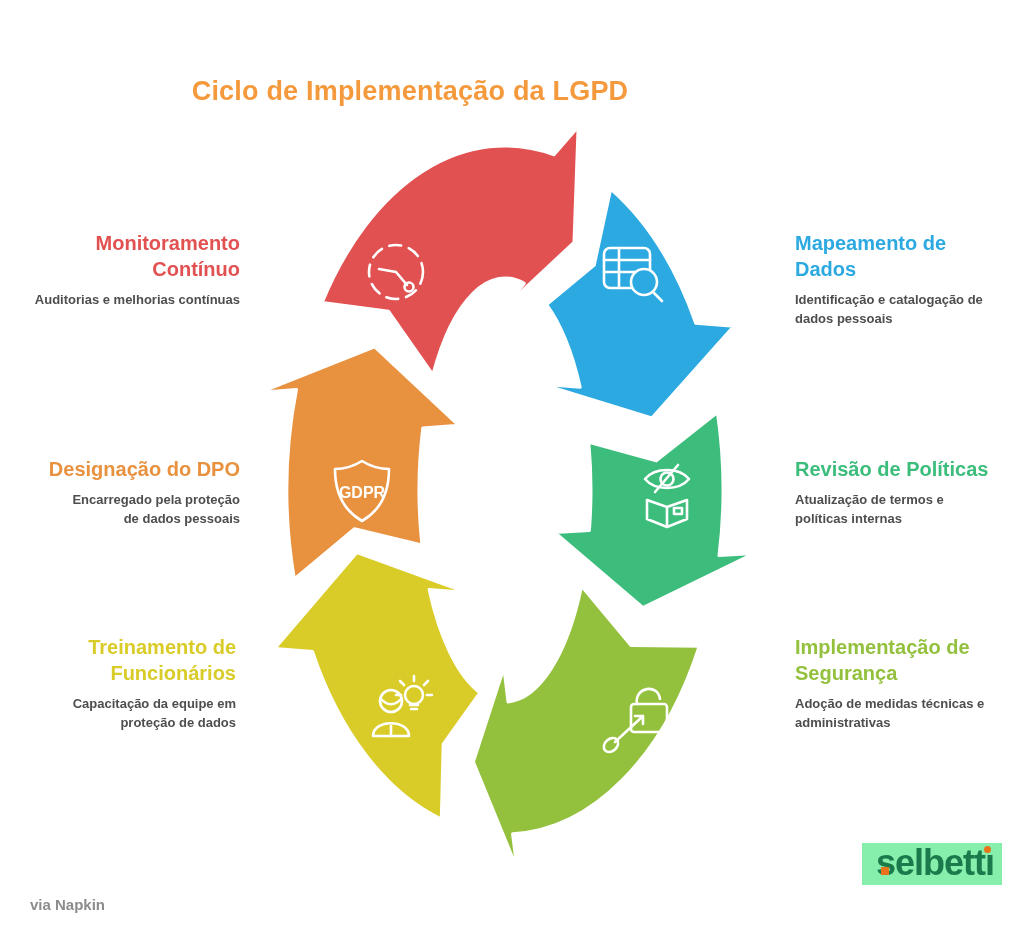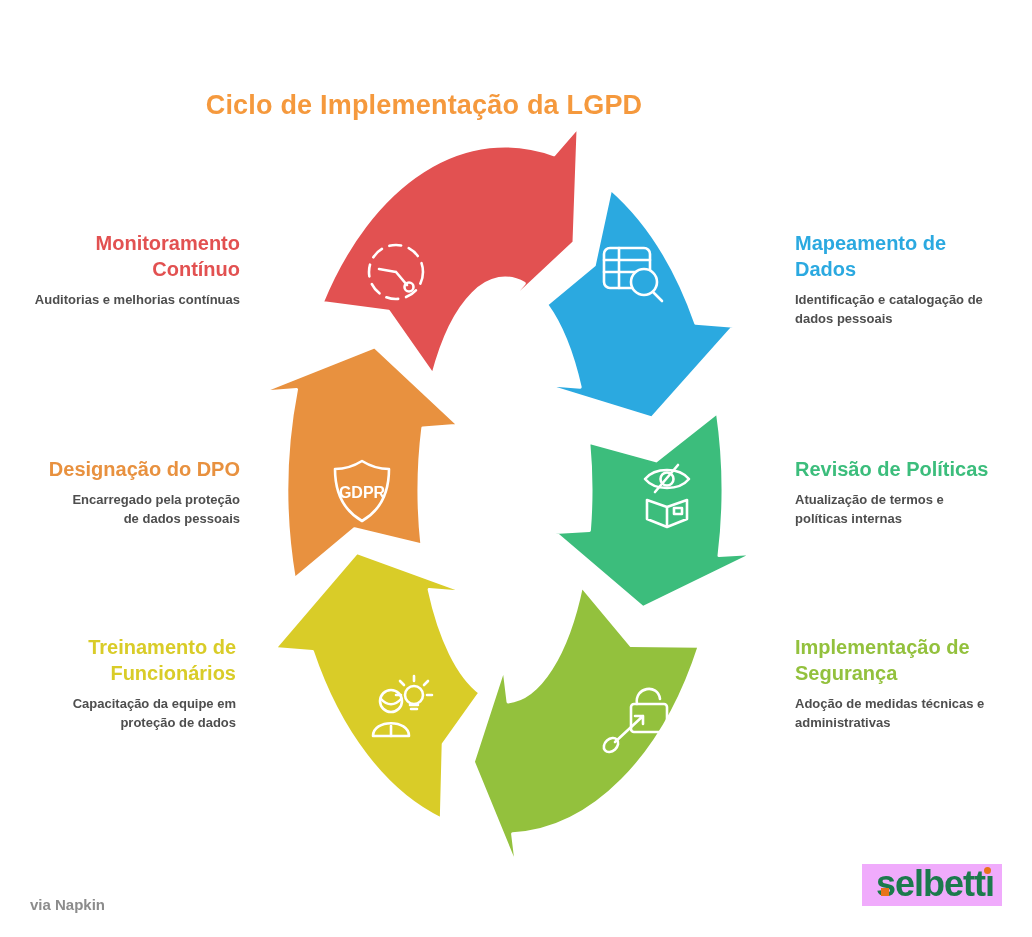--- a/index.html
+++ b/index.html
@@ -1,29 +1,29 @@
 <!DOCTYPE html>
 <html><head>
 <meta charset="utf-8">
 <style>
   html,body{margin:0;padding:0;background:#fff;}
   body{width:1032px;height:937px;position:relative;overflow:hidden;
        font-family:"Liberation Sans",sans-serif;}
-  .page-title{position:absolute;top:76px;left:0;width:820px;margin:14px;
+  .page-title{position:absolute;top:76px;left:0;width:820px;margin:0;
       text-align:center;font-size:27px;font-weight:bold;letter-spacing:.2px;}
   #cycle-svg{position:absolute;left:0;top:0;}
   .step{position:absolute;font-weight:bold;}
   .step.left{text-align:right;width:255px;}
   .step.right{text-align:left;width:250px;}
   .step-title{font-size:20px;line-height:1.3;white-space:pre-line;}
   .step-desc{font-size:13px;line-height:1.45;margin-top:9px;color:#4E4E4E;
       white-space:pre-line;font-weight:bold;}
   .watermark{position:absolute;left:30px;top:896px;font-size:15px;
       font-weight:700;color:#8C8C8C;}
-  .brand-logo{position:absolute;top:864px;right:30px;background:#f0abfc;
+  .brand-logo{position:absolute;top:843px;right:30px;background:#86efac;
       padding:2px 8px 4px 14px;}
   .brand-text{font-size:36px;font-weight:800;letter-spacing:-1px;
       position:relative;display:inline-block;line-height:1;}
   .brand-idot{position:absolute;width:7px;height:7px;border-radius:50%;
       right:3px;top:1px;}
   .brand-square{position:absolute;width:8px;height:8px;left:5px;bottom:6px;}
 </style>
 </head>
 <body>
 

